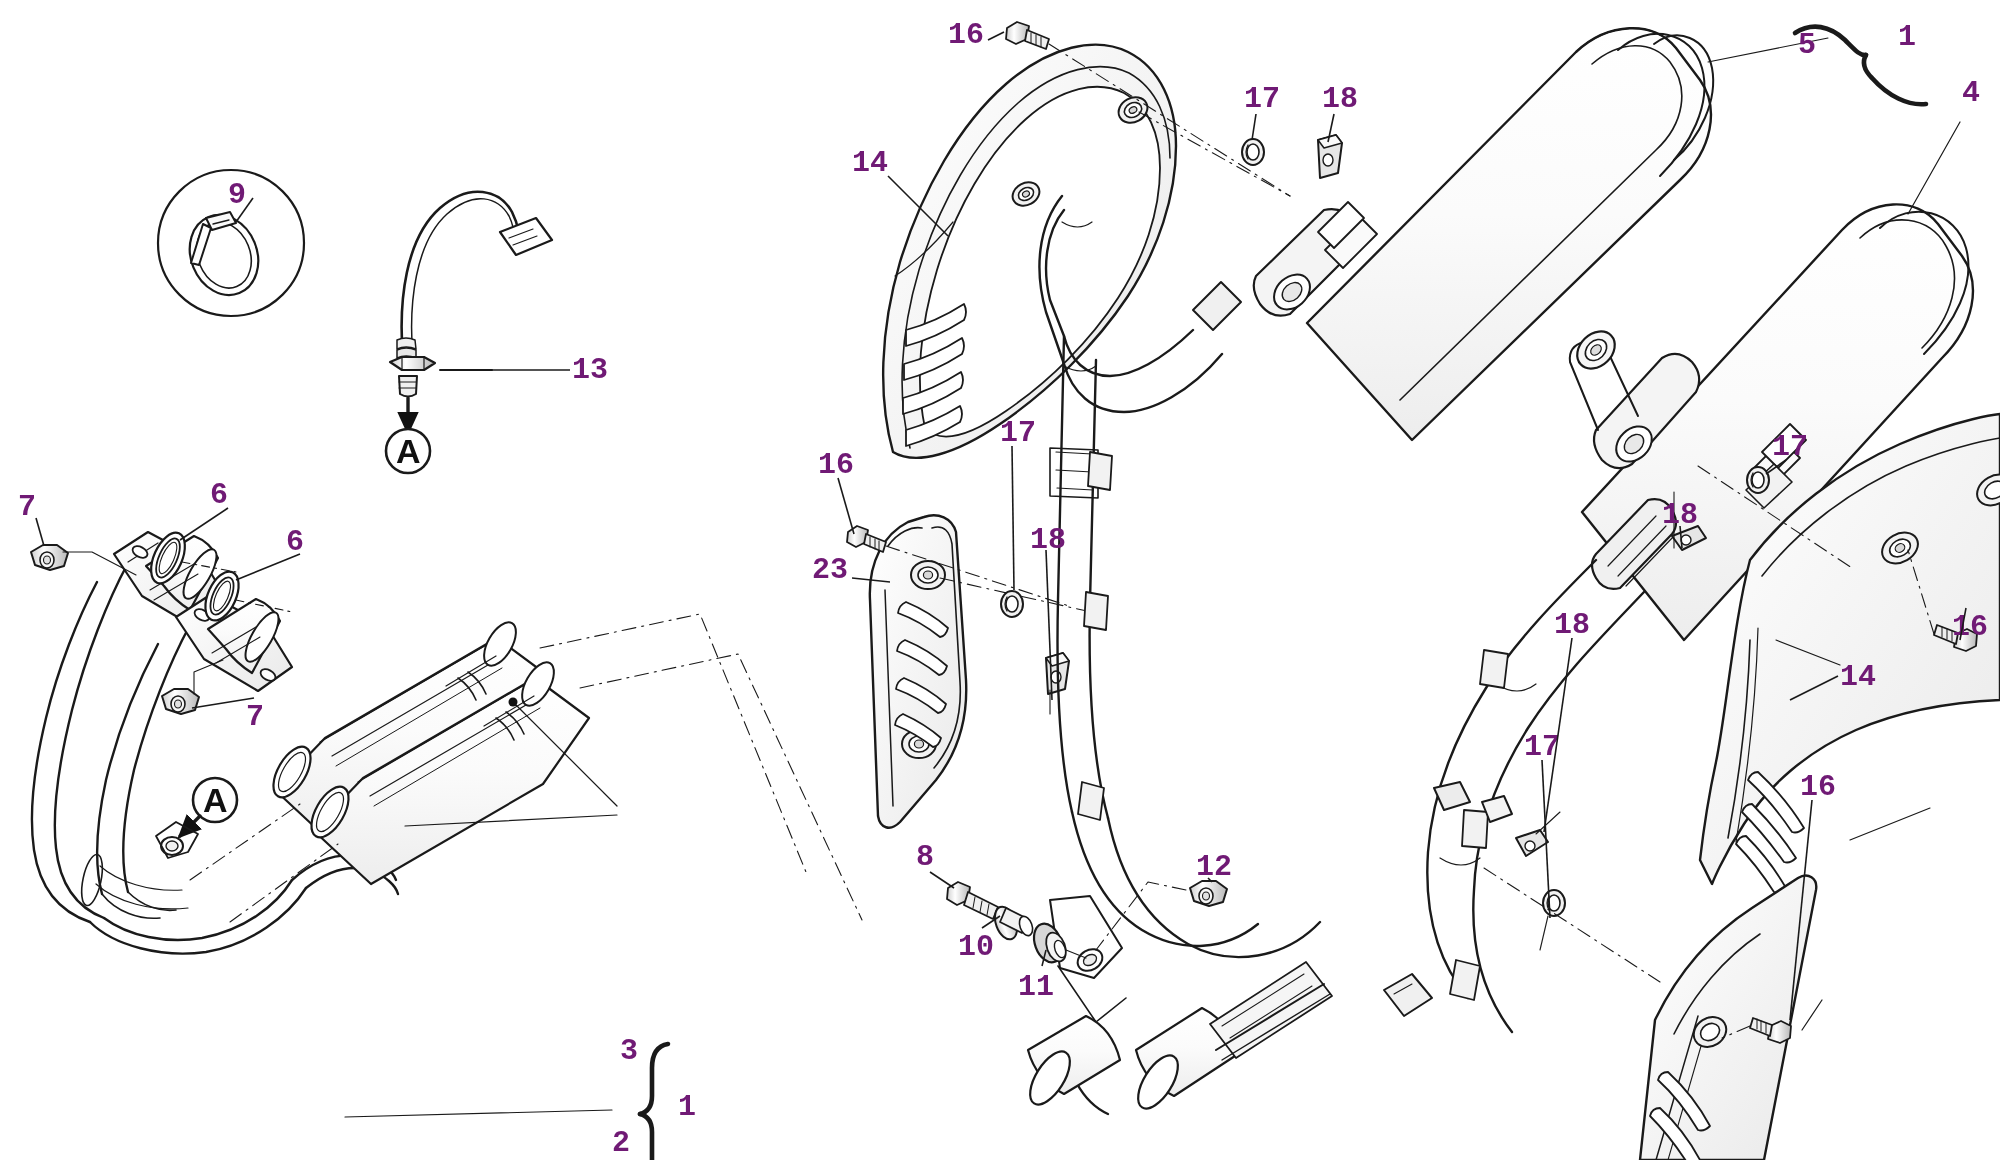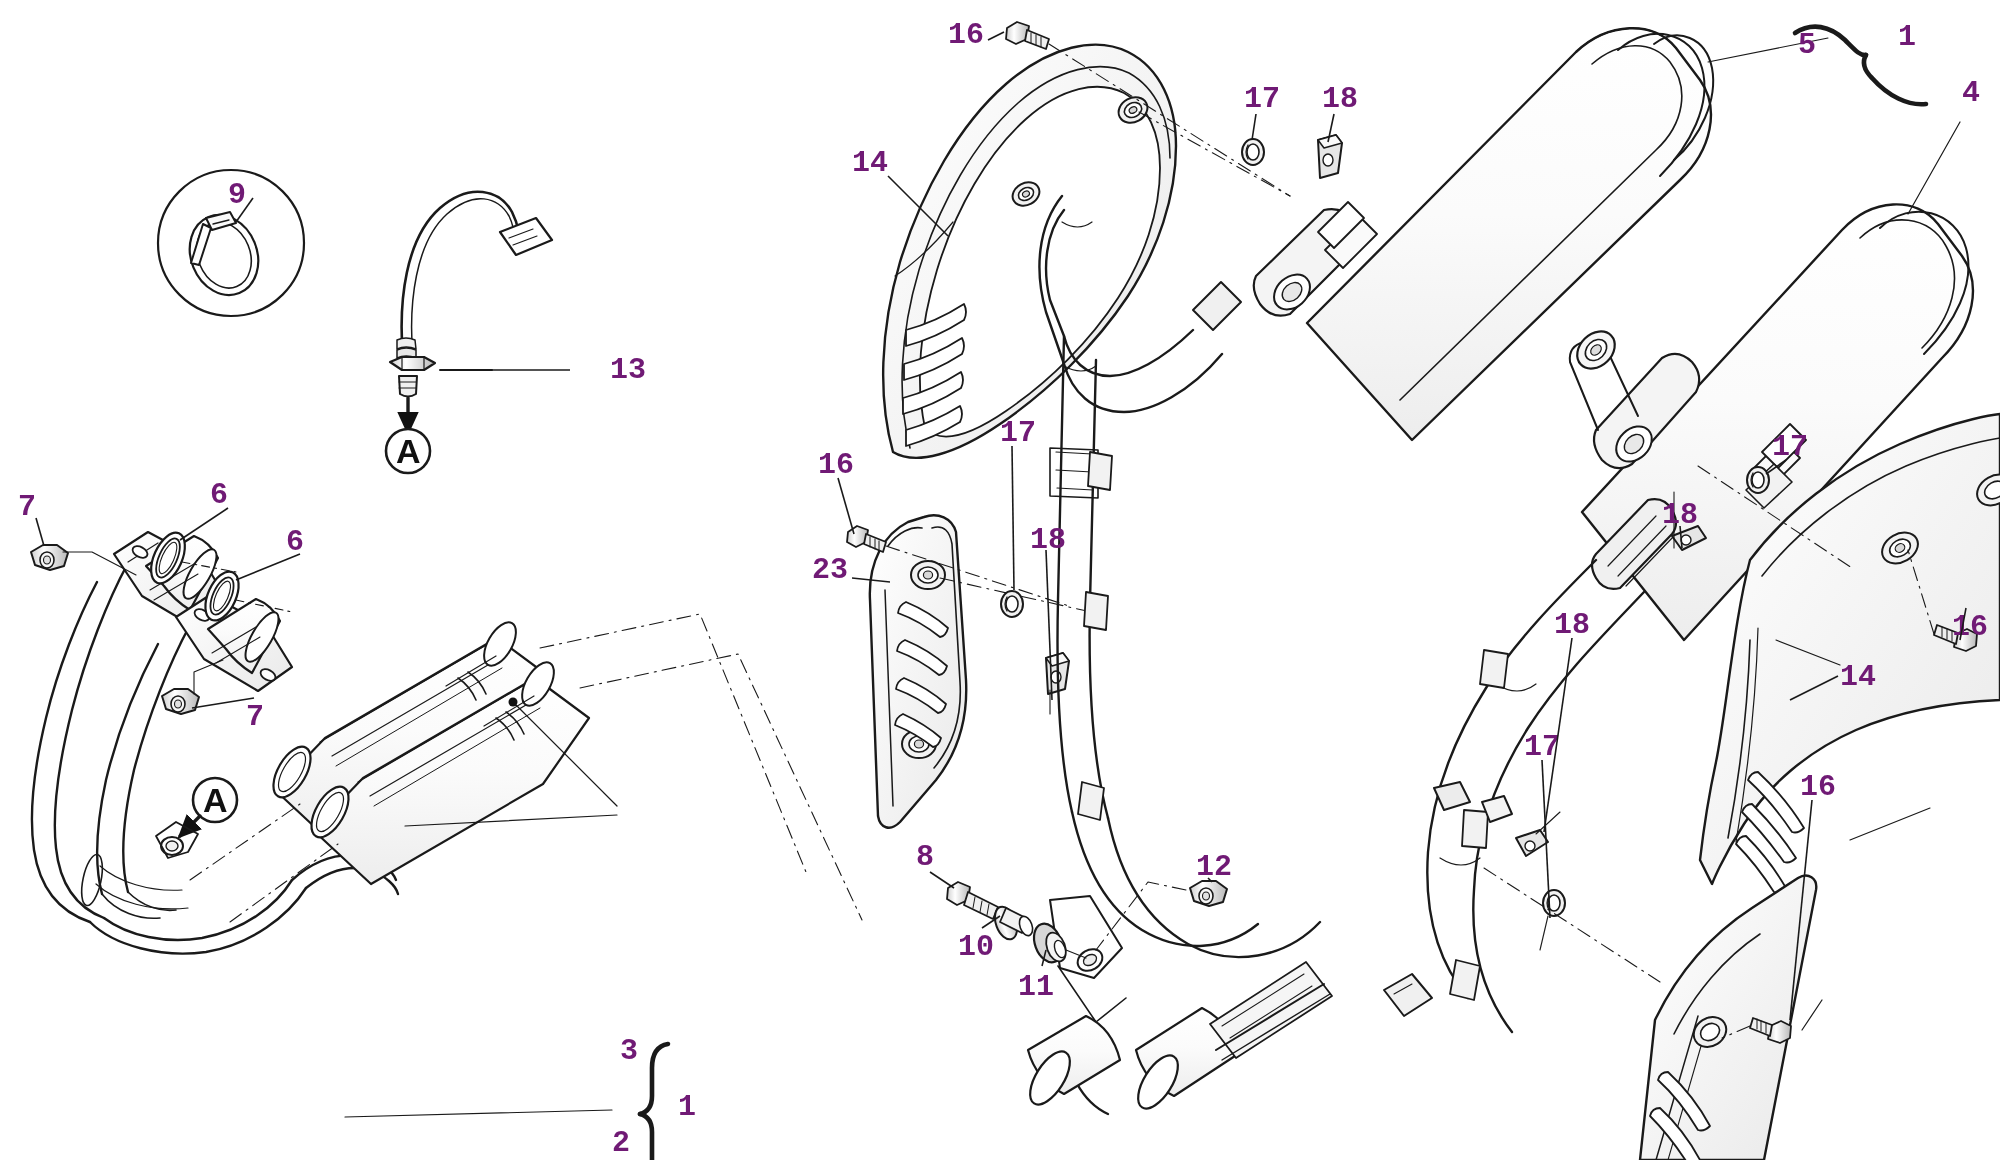--- a/index.html
+++ b/index.html
@@ -534,21 +534,21 @@
   [data-name="part-label-2"]{left:612px !important;top:1128px !important;}
   [data-name="part-label-3"]{left:620px !important;top:1036px !important;}
   [data-name="part-label-12"]{left:1196px !important;top:852px !important;}
   [data-name="part-label-8"]{left:916px !important;top:842px !important;}
   [data-name="part-label-10"]{left:958px !important;top:932px !important;text-align:right;}
   [data-name="part-label-11"]{left:1018px !important;top:972px !important;}
   [data-name="part-label-21"]{left:812px !important;top:555px !important;}
   [data-name="part-label-16-mid"]{left:818px !important;top:450px !important;}
   [data-name="part-label-17-mid"]{left:1000px !important;top:418px !important;}
   [data-name="part-label-18-mid"]{left:1030px !important;top:525px !important;}
-  [data-name="part-label-13"]{left:572px !important;top:355px !important;margin-left:38px;}
+  [data-name="part-label-13"]{left:572px !important;top:355px !important;}
   [data-name="part-label-9"]{left:228px !important;top:180px !important;}
   [data-name="part-label-15"]{left:852px !important;top:148px !important;}
   [data-name="part-label-16-top"]{left:948px !important;top:20px !important;}
   [data-name="part-label-17-top"]{left:1244px !important;top:84px !important;}
   [data-name="part-label-18-top"]{left:1322px !important;top:84px !important;}
   [data-name="part-label-17-right"]{left:1772px !important;top:432px !important;}
   [data-name="part-label-18-right"]{left:1662px !important;top:500px !important;}
   [data-name="part-label-16-right"]{left:1952px !important;top:612px !important;}
   [data-name="part-label-14"]{left:1840px !important;top:662px !important;}
   [data-name="part-label-18-lower"]{left:1554px !important;top:610px !important;}

